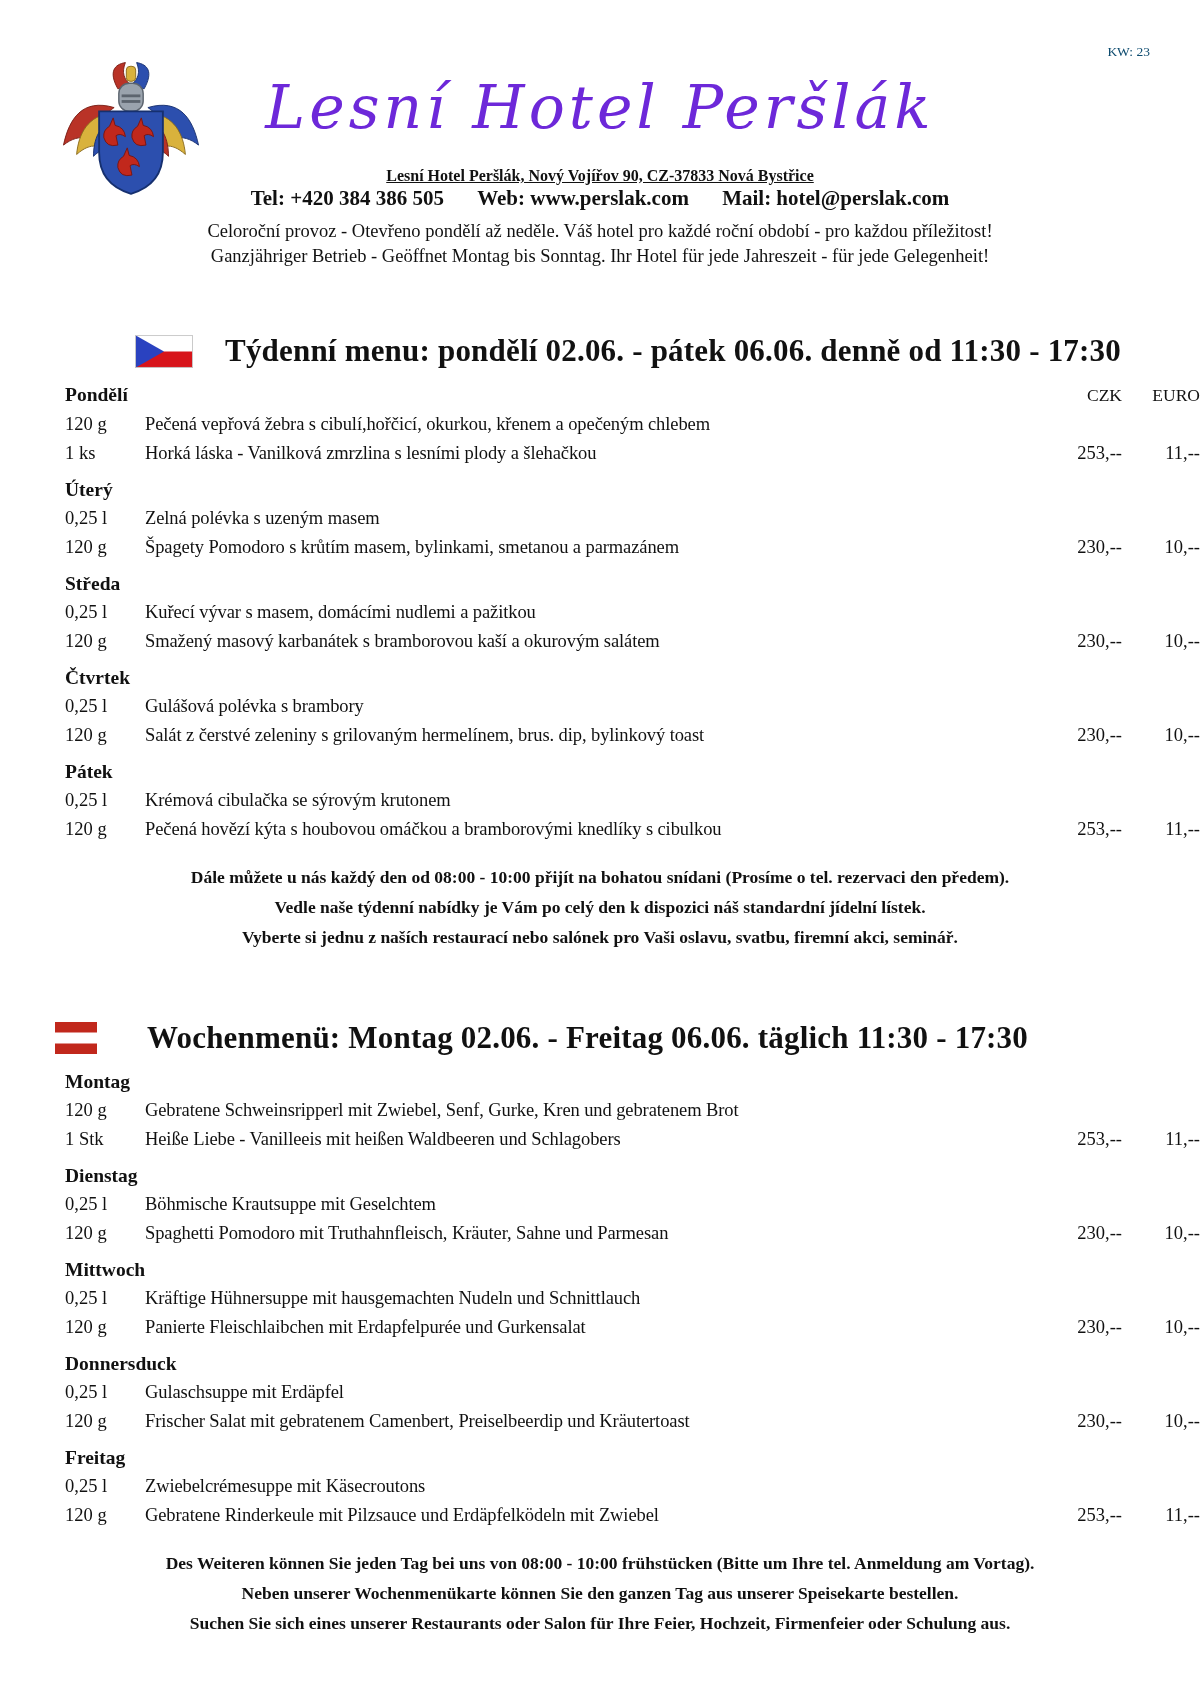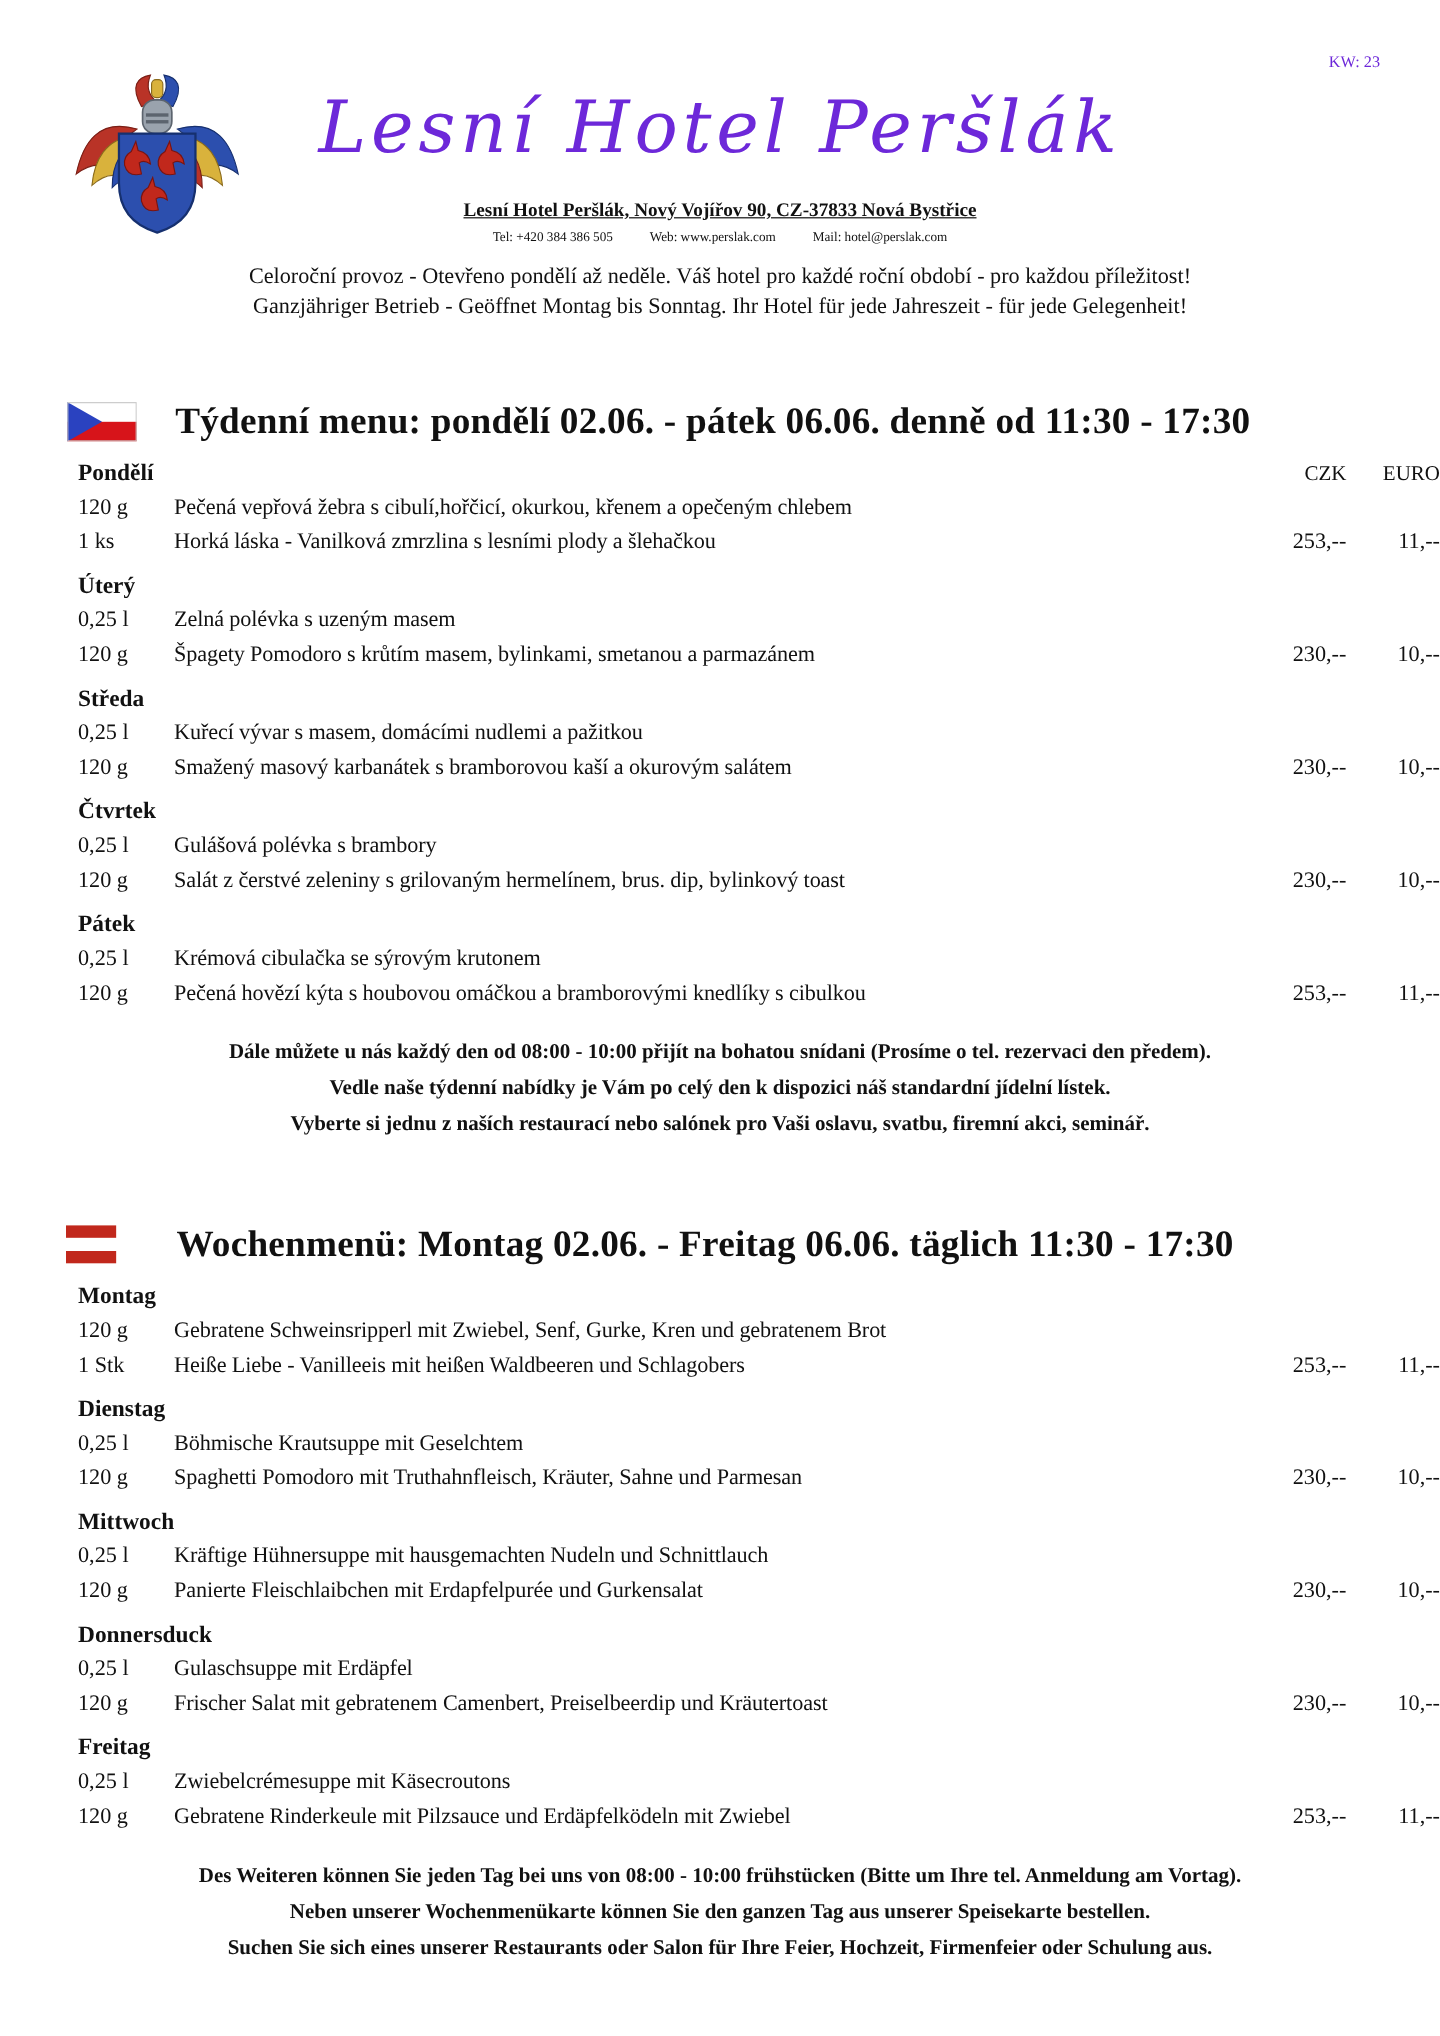--- a/index.html
+++ b/index.html
@@ -1,42 +1,42 @@
 <!DOCTYPE html>
 <html><head>
 <meta charset="utf-8">
 <style>
   html,body{margin:0;padding:0;}
   body{
     width:1200px;height:1697px;background:#ffffff;color:#111;
     font-family:"Liberation Serif","DejaVu Serif",serif;
     position:relative;overflow:hidden;
   }
-  .kw{position:absolute;top:44px;right:50px;font-size:13.5px;color:#6d28d9;}
+  .kw{position:absolute;top:44px;right:50px;font-size:13.5px;color:#0c4a6e;}
 
   
   .header{position:relative;padding-top:58px;}
   .logo{position:absolute;left:56px;top:60px;width:150px;height:142px;}
   .header-center{width:1120px;margin:0 auto;text-align:center;}
   .hotel-title{
     margin:0;font-size:60px;line-height:98px;font-weight:normal;font-style:italic;
     font-family:"DejaVu Serif","Liberation Serif",serif;
     color:#6d28d9;letter-spacing:4px;
   }
   .address-line{font-weight:bold;font-size:16px;line-height:23px;margin-top:8px;text-decoration:underline;}
-  .contact-line{font-weight:normal;font-size:11px;line-height:23px;}
+  .contact-line{font-weight:bold;font-size:21px;line-height:23px;}
   .contact-line span{margin:0 14px;}
   .info-line{font-size:18.5px;line-height:25px;}
   .info-line.first{margin-top:9px;}
 
   
   .menu-section{margin-top:60px;}
   .menu-section.section-german{margin-top:64px;}
   .section-heading-row{display:flex;align-items:center;margin-bottom:6px;}
-  .section-czech .section-heading-row{padding-left:56px;}
+  .section-czech .section-heading-row{padding-left:56px;justify-content:center;}
   .section-german .section-heading-row{padding-left:55px;}
   .flag{display:inline-block;line-height:0;}
   .section-heading{
     margin:0;font-size:31px;font-weight:bold;line-height:44px;letter-spacing:0.2px;
   }
   .section-czech .section-heading{margin-left:32px;}
   .section-german .section-heading{margin-left:50px;}
 
   
   .menu-grid{

